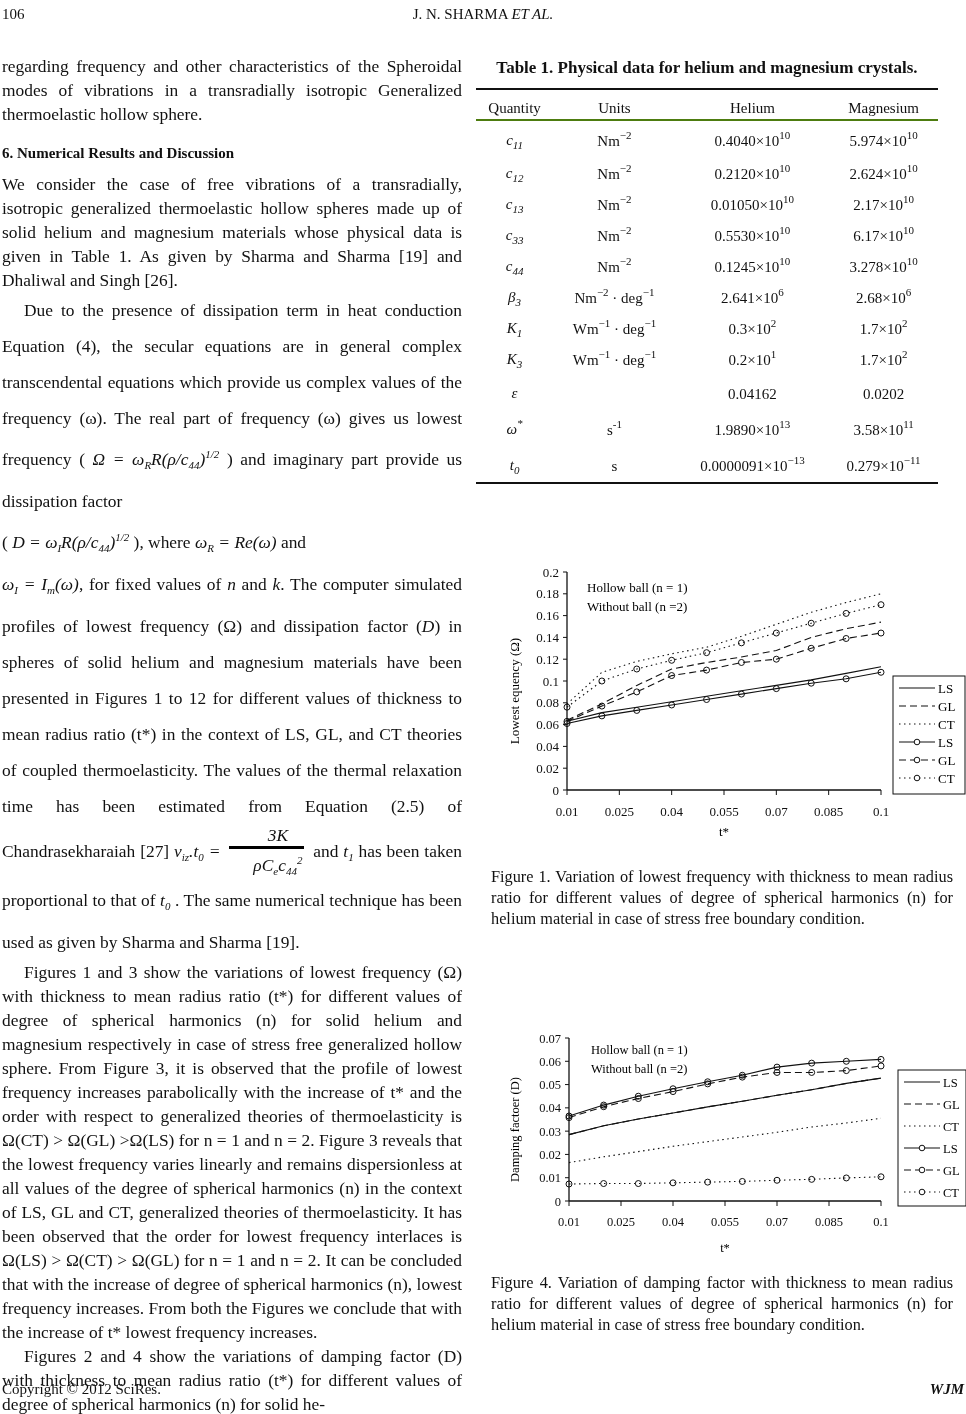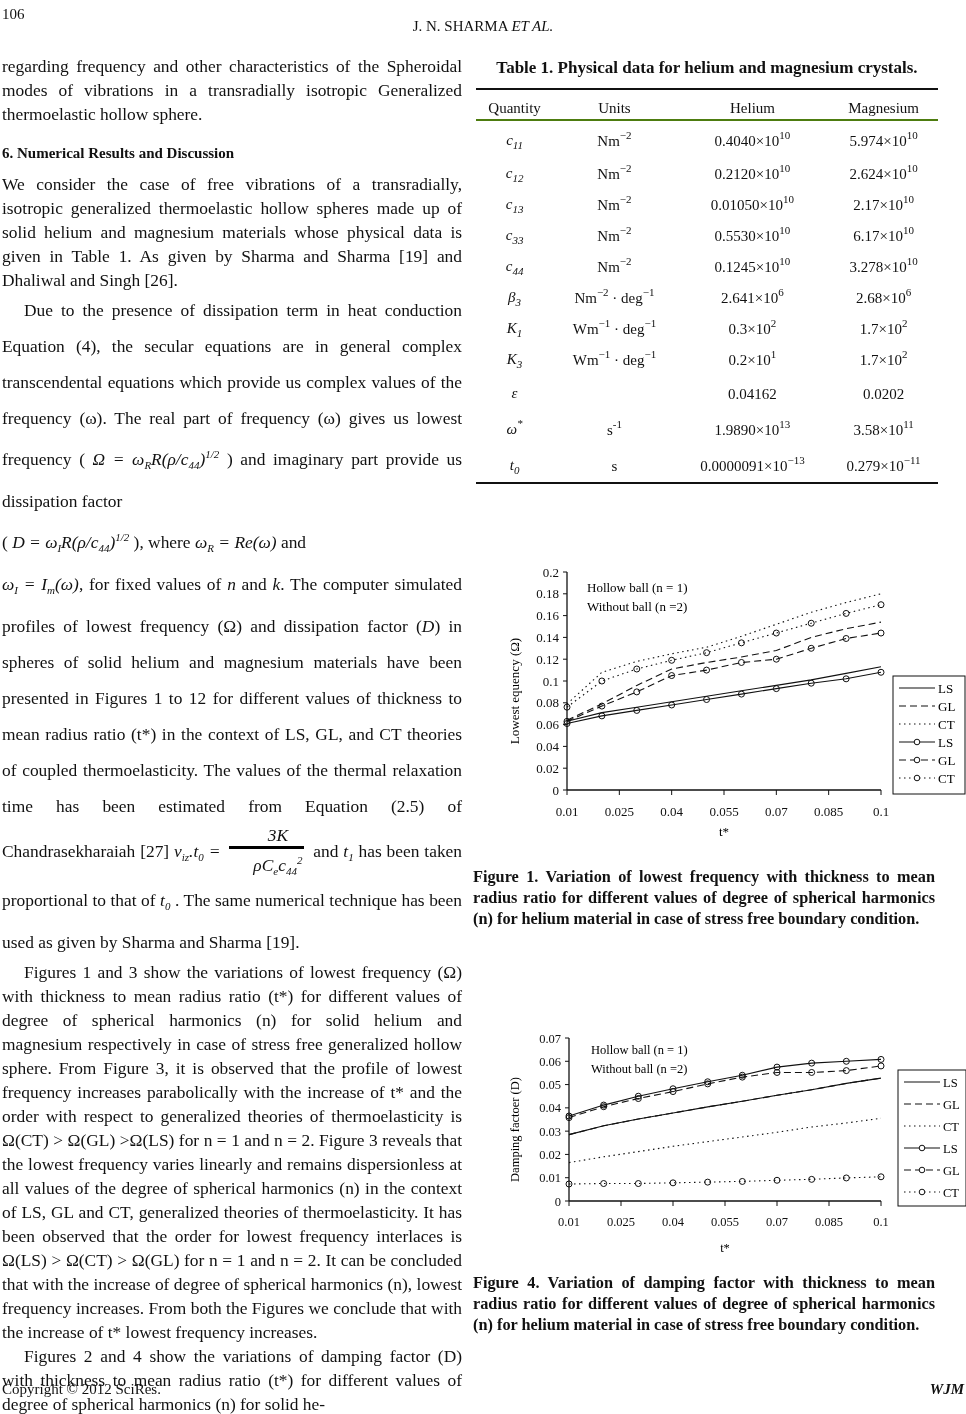--- a/index.html
+++ b/index.html
@@ -1,20 +1,20 @@
 <!DOCTYPE html>
 <html><head>
 <meta charset="utf-8">
 <style>
   html, body { margin: 0; padding: 0; background: #ffffff; }
   body { width: 966px; height: 1414px; position: relative; overflow: hidden;
          font-family: "Liberation Serif", serif; color: #111; }
   .hdr { position: absolute; top: 4px; left: 0; width: 966px; height: 22px; font-size: 15px; }
   .hdr .pg { position: absolute; left: 2px; top: 2px; }
-  .hdr .auth { position: absolute; left: 0; width: 966px; text-align: center; top: 2px; margin-top: 12px; }
+  .hdr .auth { position: absolute; left: 0; width: 966px; text-align: center; top: 2px; }
   .hdr .auth i { font-style: italic; }
   .col-left { position: absolute; left: 2px; top: 54px; width: 460px; font-size: 17.4px; line-height: 24px; text-align: justify; }
   .col-left p { margin: 0; }
   .col-left p.ind { text-indent: 22px; }
   .col-left h2 { font-size: 15px; font-weight: bold; margin: 14px 0 6px 0; line-height: 26px; }
   .col-left .eqline { line-height: 36px; }
   .col-left b { font-weight: normal; }
   .math { font-style: italic; }
   .sub { font-size: 11px; vertical-align: -4px; font-style: italic; }
   .sup { font-size: 11px; vertical-align: 7px; }
@@ -26,21 +26,21 @@
   .tcap { font-weight: bold; font-size: 17px; text-align: center; margin: 4px 0 10px 0; }
   table.data { width: 462px; border-collapse: collapse; font-size: 15px; }
   table.data th { font-weight: normal; padding: 10px 0 2px 0; border-top: 2px solid #111; border-bottom: 2px solid #4d7c0f; }
   table.data td { text-align: center; height: 31px; padding: 0; }
   table.data tr.tall td { height: 36px; }
   table.data tr.last td { border-bottom: 2px solid #111; height: 36px; }
   table.data td.q { font-style: italic; }
 
   .chart { position: absolute; left: 503px; width: 463px; }
   .chart svg { display: block; }
-  .fcap { position: absolute; left: 473px; width: 462px; font-weight: bold; font-size: 16.3px; line-height: 21px; text-align: justify; }
+  .fcap { position: absolute; left: 491px; width: 462px; font-weight: normal; font-size: 16.3px; line-height: 21px; text-align: justify; }
   .footer { position: absolute; top: 1381px; left: 2px; width: 962px; font-size: 15px; }
   .footer .wjm { position: absolute; right: 0; top: 0; font-style: italic; font-weight: bold; }
 </style>
 </head>
 <body>
 
 <div class="hdr">
   <span class="pg">106</span>
   <span class="auth"><span>J. N. SHARMA</span> <i>ET   AL.</i></span>
 </div>

